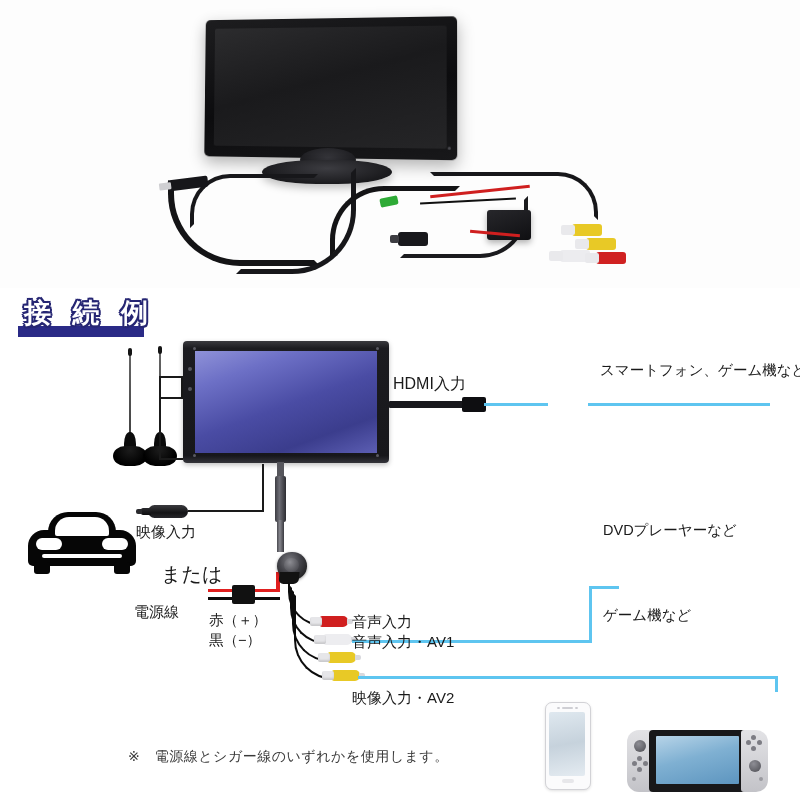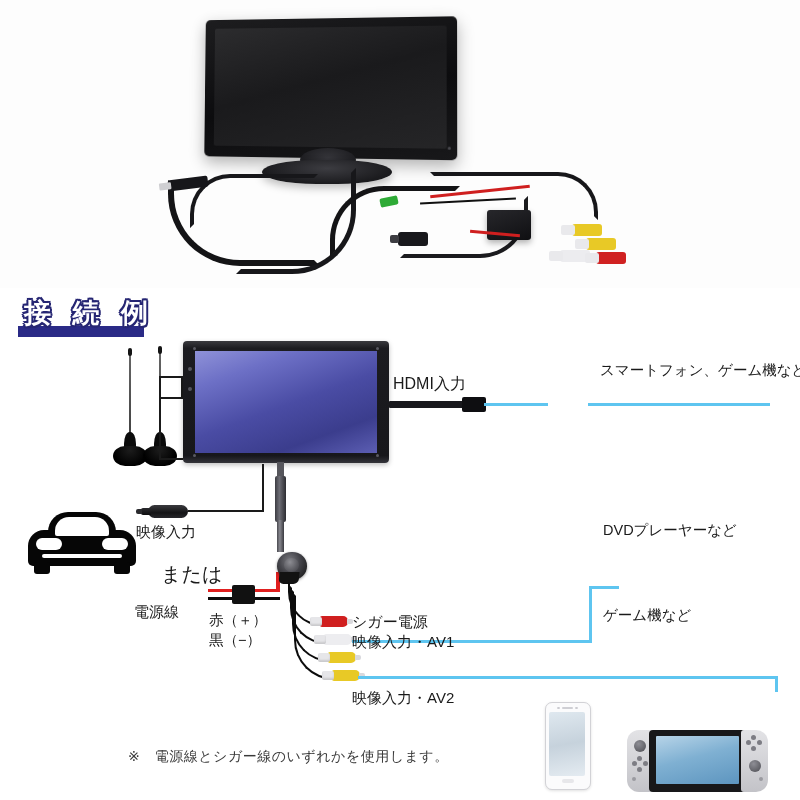--- a/index.html
+++ b/index.html
@@ -332,22 +332,22 @@
   <div class="abs rca" style="left:328px;top:328px;background:#e8c926;"></div>
   <div class="abs rca" style="left:332px;top:346px;background:#e8c926;"></div>
 
   <div class="abs bl bl-h" style="left:352px;top:316px;width:240px;"></div>
   <div class="abs bl bl-v" style="left:589px;top:262px;height:57px;"></div>
   <div class="abs bl bl-h" style="left:589px;top:262px;width:30px;"></div>
 
   <div class="abs bl bl-h" style="left:358px;top:352px;width:420px;"></div>
   <div class="abs bl bl-v" style="left:775px;top:352px;height:16px;"></div>
 
-  <div class="lbl" style="left:352px;top:288px;font-size:15px;">シガー電源</div>
-  <div class="lbl" style="left:352px;top:308px;font-size:15px;">映像入力・AV1</div>
+  <div class="lbl" style="left:352px;top:288px;font-size:15px;">音声入力</div>
+  <div class="lbl" style="left:352px;top:308px;font-size:15px;">音声入力・AV1</div>
   <div class="lbl" style="left:352px;top:364px;font-size:15px;">映像入力・AV2</div>
 
   <div class="lbl" style="left:603px;top:197px;font-size:14.5px;">DVDプレーヤーなど</div>
 
   <div class="lbl" style="left:603px;top:282px;font-size:14.5px;">ゲーム機など</div>
 
 </div>
 
 <div class="abs note">※　電源線とシガー線のいずれかを使用します。</div>
 

